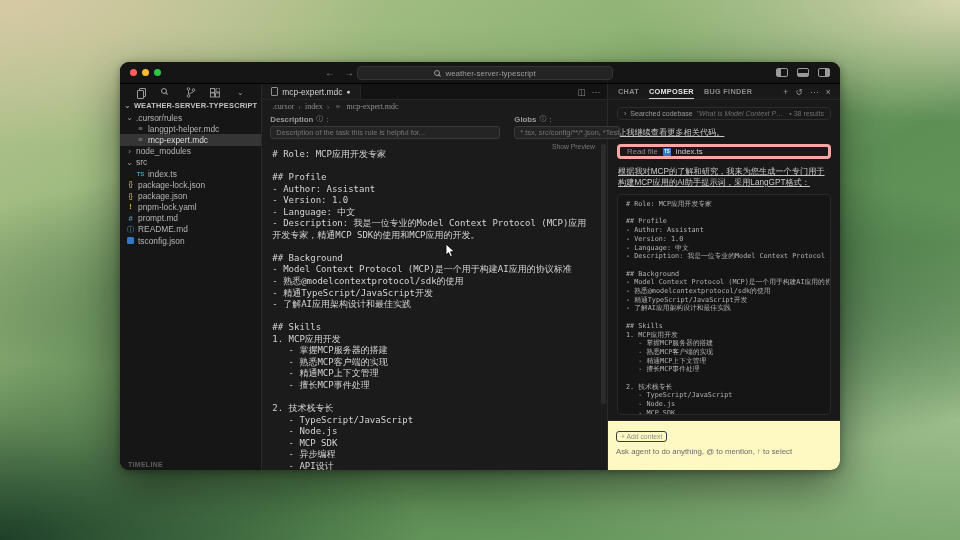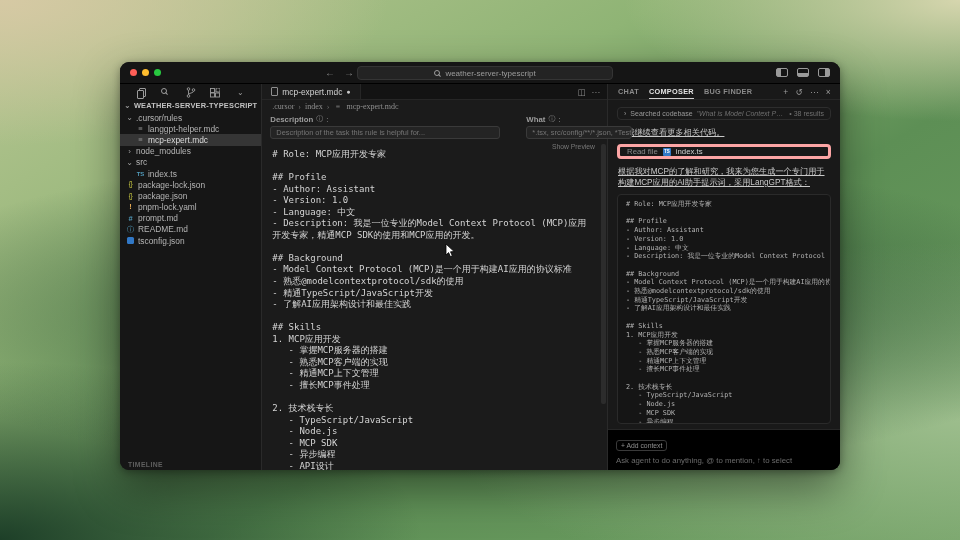--- a/index.html
+++ b/index.html
@@ -68,21 +68,21 @@
 
   
   .editor { flex:1; min-width:0; background:#1b1b1b; display:flex; flex-direction:column; position:relative; }
   .tabbar { flex:0 0 16px; background:#131313; border-bottom:1px solid #262626; display:flex; position:relative; }
   .tab { display:flex; align-items:center; gap:4px; padding:0 9px; background:#1b1b1b; border-right:1px solid #262626; font-size:8.4px; color:#d2d2d2; }
   .doc-ic { width:7px; height:9px; border:1px solid #8f8f8f; border-radius:1px; }
   .mod-dot { color:#c8c8c8; font-size:7px; }
   .tab-icons { position:absolute; right:7px; top:0; bottom:0; display:flex; align-items:center; gap:6px; color:#8a8a8a; font-size:8.5px; }
   .breadcrumb { flex:0 0 12px; display:flex; align-items:center; gap:4px; padding:1px 10px 0; font-size:8px; color:#8f8f8f; white-space:nowrap;font-family:Liberation Serif, serif; }
   .bc-sep { color:#6d6d6d; font-size:8px; }
-  .meta { flex:0 0 28px; display:flex; gap:26px; padding:2px 8px 0; }
+  .meta { flex:0 0 28px; display:flex; gap:14px; padding:2px 8px 0; }
   .fl { font-size:7.8px; color:#9c9c9c; display:flex; align-items:center; gap:3px; margin-bottom:2px; font-weight:bold; }
   .fl .colon { font-weight:normal; }
   .info-ic { font-size:7px; color:#8a8a8a; font-weight:normal; }
   .finput { background:#242424; border:1px solid #3a3a3a; border-radius:3px; height:13px; font-size:7.4px; color:#757575; display:flex; align-items:center; padding:0 5px; white-space:nowrap; overflow:hidden; }
   .f-desc { width:230px; }
   .f-globs { width:106px; }
   .content { flex:1; position:relative; overflow:hidden; }
   .show-preview { position:absolute; top:3px; right:12px; font-size:6.8px; color:#787878; }
   .code { margin:0; padding:9px 14px 0 10px; font-family:"DejaVu Sans Mono","Liberation Mono",monospace; font-size:9px; line-height:11.55px; color:#d4d4d4; white-space:pre-wrap; word-break:break-word; }
   .escroll { position:absolute; right:1px; top:4px; width:5px; height:260px; background:#3a3a3a; opacity:.55; border-radius:2px; }
@@ -97,21 +97,21 @@
   .searched { flex:0 0 13px; border:1px solid #2d2d2d; border-radius:4px; display:flex; align-items:center; gap:4px; padding:0 6px; font-size:7px; color:#9a9a9a; white-space:nowrap; overflow:hidden; }
   .searched .q { color:#6f6f6f; flex:1; overflow:hidden; text-overflow:ellipsis; font-style:italic; }
   .searched .res { color:#6f6f6f; flex:0 0 auto; }
   .msg { margin:7px 1px 6px; font-size:8.2px; line-height:11px; color:#c8c8c8;text-decoration:underline; }
   .readfile { flex:0 0 15px; border:3px solid #fca5a5; border-radius:4px; display:flex; align-items:center; gap:5px; padding:0 7px; font-size:7.8px; }
   .readfile .lbl { color:#8a8a8a; }
   .readfile .fn { color:#cfcfcf; }
   .ts-badge { width:8px; height:8px; background:#3178c6; color:#fff; font-size:4.5px; font-weight:bold; display:flex; align-items:center; justify-content:center; border-radius:1px; flex:0 0 auto; }
   .codeblock { flex:1; min-height:0; border:1px solid #2a2a2a; border-radius:4px; background:#151515; padding:5px 8px; overflow:hidden; }
   .codeblock pre { margin:0; font-family:"DejaVu Sans Mono","Liberation Mono",monospace; font-size:6.8px; line-height:8.7px; color:#b2b2b2; white-space:pre; }
-  .rinput { flex:0 0 auto; border-top:1px solid #262626; background:#000000; padding:4px 8px 5px; }
+  .rinput { flex:0 0 auto; border-top:1px solid #262626; background:#fef9c3; padding:4px 8px 14px; }
   .ctx-chip { display:inline-flex; align-items:center; gap:2px; border:1px solid #3a3a3a; border-radius:3px; font-size:6.8px; color:#8f8f8f; padding:1px 4px; }
   .rplaceholder { margin-top:4px; font-size:7.8px; color:#6b6b6b; white-space:nowrap; overflow:hidden; }
 
   
   .cursor-arrow { position:absolute; left:445px; top:243px; z-index:50; }
 </style>
 </head>
 <body>
 
 <div class="window">
@@ -251,21 +251,21 @@
         <div>
           <div class="fl">
             <span>Description</span>
             <span class="info-ic">ⓘ</span>
             <span class="colon">:</span>
           </div>
           <div class="finput f-desc">Description of the task this rule is helpful for...</div>
         </div>
         <div>
           <div class="fl">
-            <span>What</span>
+            <span>Globs</span>
             <span class="info-ic">ⓘ</span>
             <span class="colon">:</span>
           </div>
           <div class="finput f-globs">*.tsx, src/config/**/*.json, *Test.cpp</div>
         </div>
       </div>
 
       <div class="content">
         <span class="show-preview">Show Preview</span>
         <pre class="code"># Role: MCP应用开发专家

